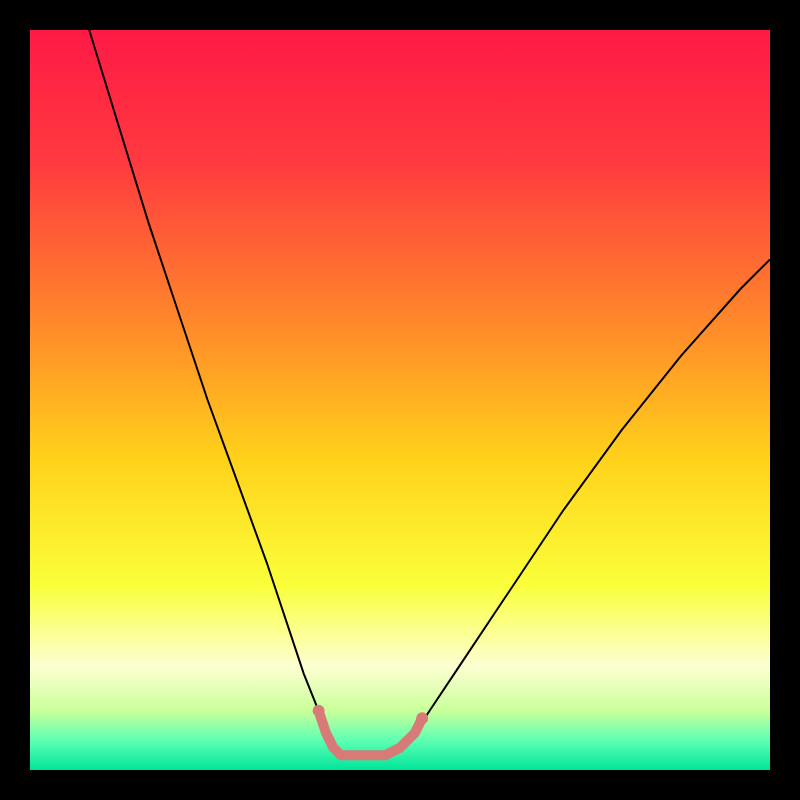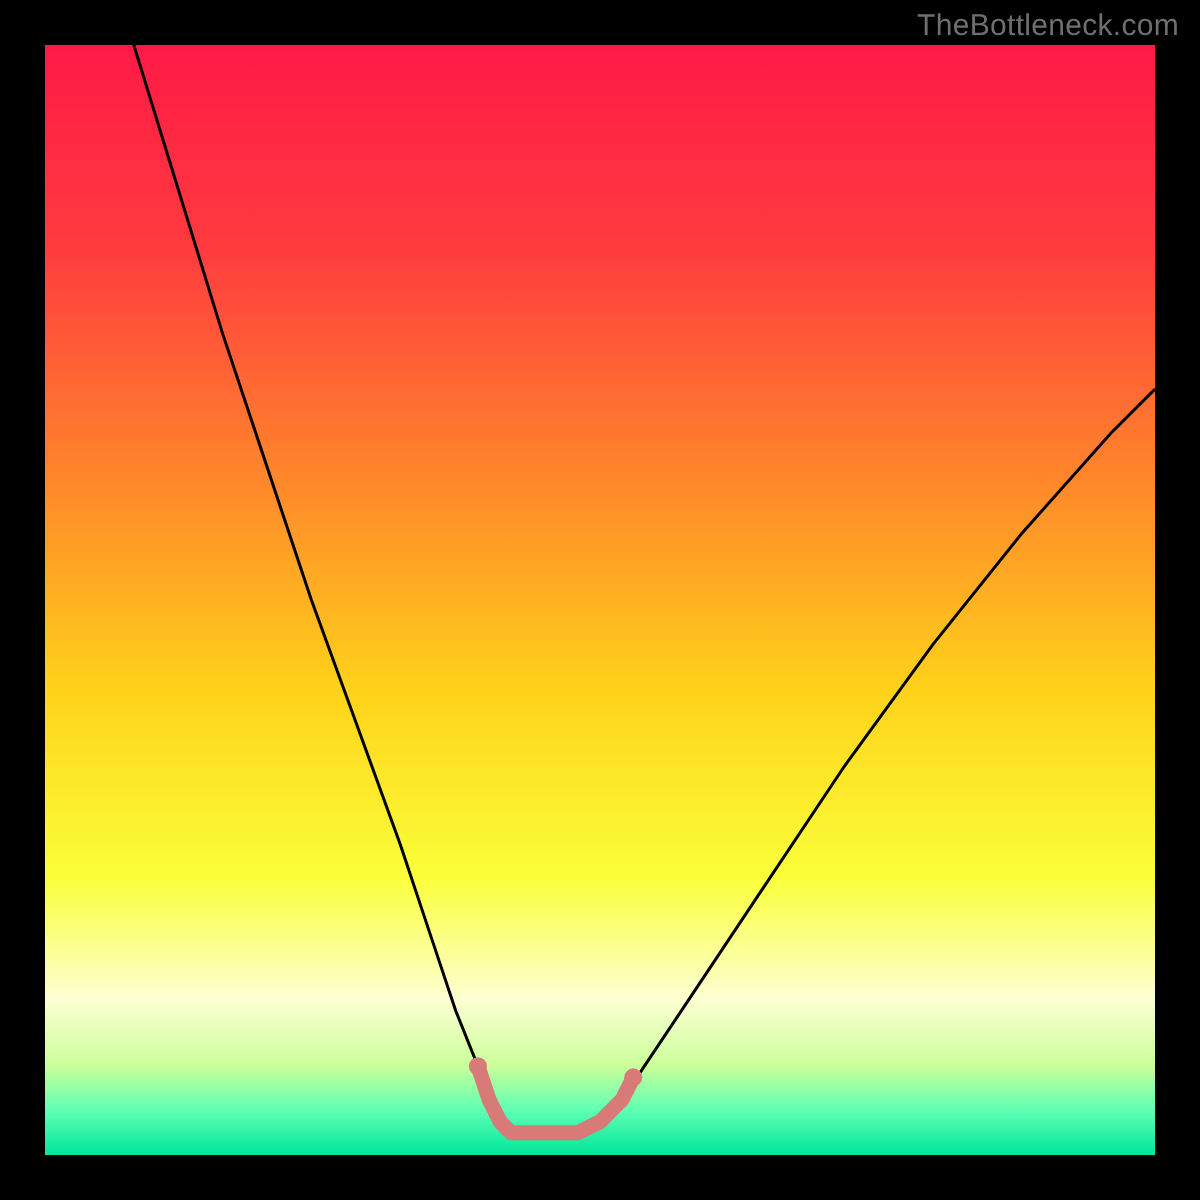--- a/index.html
+++ b/index.html
@@ -37,21 +37,20 @@
     font-weight: 500;
     z-index: 50;
   }
   svg { display: block; }
 </style>
 </head>
 <body>
 
 <div class="frame">
 
-  <div class="watermark">TheBottleneck.com</div>
 
   <div class="plot">
     <svg id="chart-svg" width="740" height="740" viewBox="0 0 740 740">
       <defs>
         <linearGradient id="bg-grad" x1="0" y1="0" x2="0" y2="1">
             <stop offset="0%" stop-color="#ff1a46"></stop>
             <stop offset="18%" stop-color="#ff3a3f"></stop>
             <stop offset="40%" stop-color="#ff8a2a"></stop>
             <stop offset="57.99999999999999%" stop-color="#ffd21a"></stop>
             <stop offset="75%" stop-color="#faff3a"></stop>

